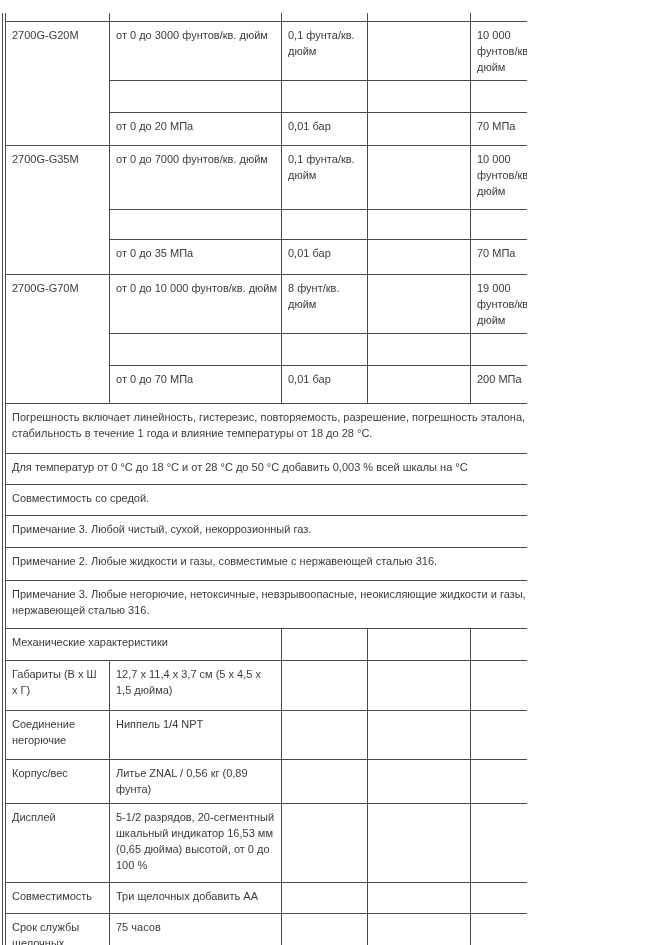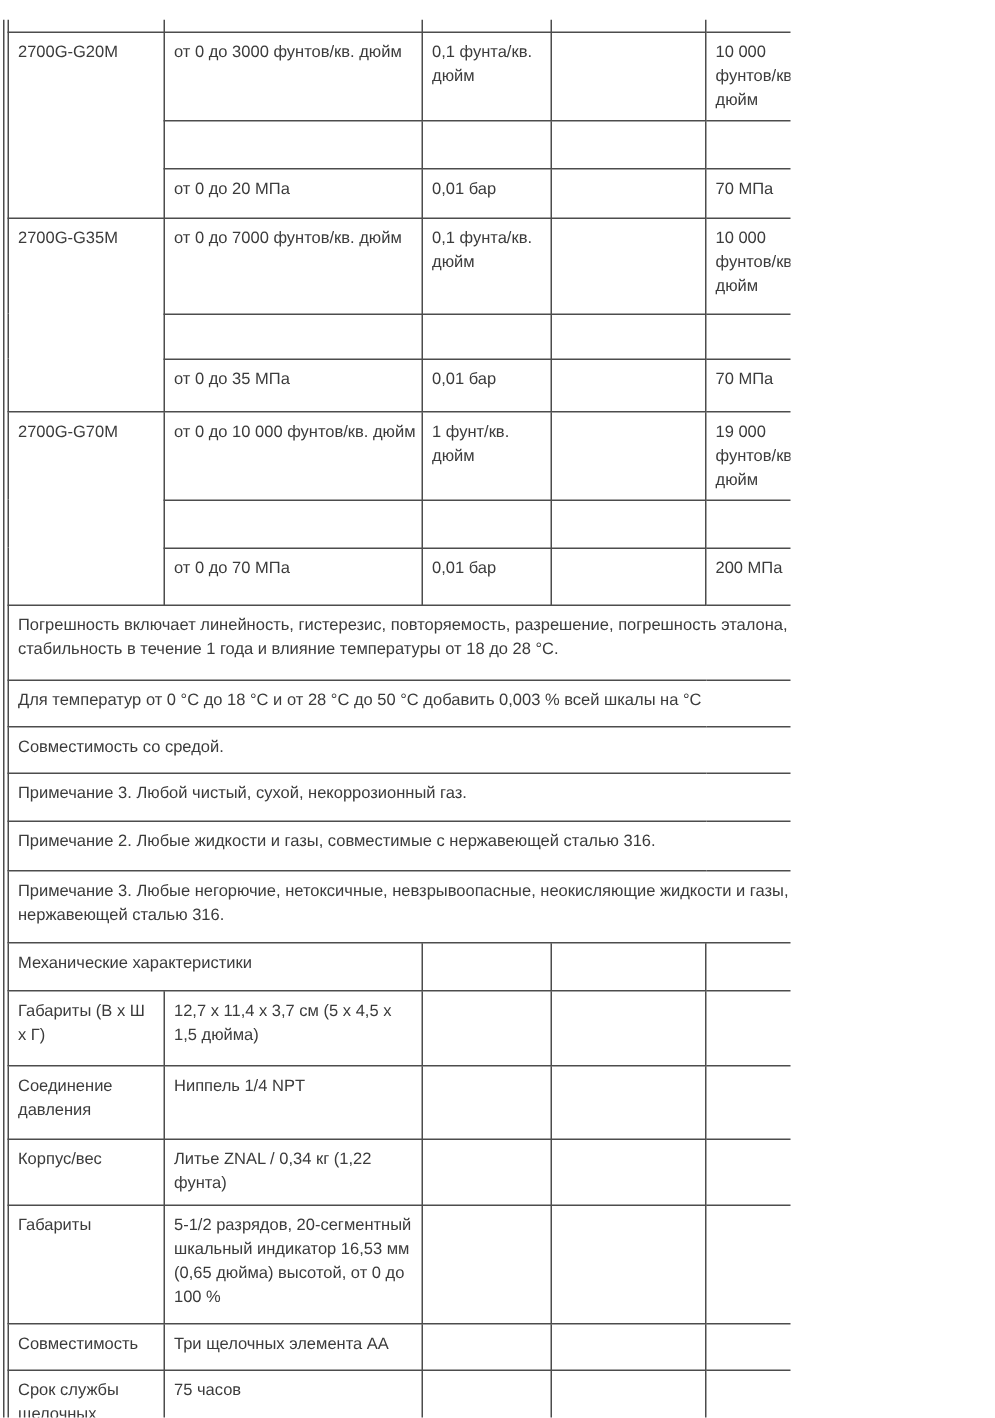--- a/index.html
+++ b/index.html
@@ -100,21 +100,21 @@
       <tr class="h35">
         <td class="nowrap">от 0 до 35 МПа</td>
         <td>0,01 бар</td>
         <td></td>
         <td>70 МПа</td>
       </tr>
 
       <tr class="h58">
         <td rowspan="3">2700G-G70M</td>
         <td class="nowrap">от 0 до 10 000 фунтов/кв. дюйм</td>
-        <td>1 фунт/кв. дюйм</td>
+        <td>8 фунт/кв. дюйм</td>
         <td></td>
         <td>19 000 фунтов/кв. дюйм</td>
         <td rowspan="3">Примечание 3</td>
         <td rowspan="3"></td>
       </tr>
       <tr class="h32">
         <td></td>
         <td></td>
         <td></td>
         <td></td>
@@ -163,49 +163,49 @@
       <tr class="h50">
         <td>Габариты (В x Ш x Г)</td>
         <td>12,7 x 11,4 x 3,7 см (5 x 4,5 x 1,5 дюйма)</td>
         <td></td>
         <td></td>
         <td></td>
         <td></td>
         <td></td>
       </tr>
       <tr class="h49">
-        <td>Соединение давления</td>
+        <td>Соединение негорючие</td>
         <td>Ниппель 1/4 NPT</td>
         <td></td>
         <td></td>
         <td></td>
         <td></td>
         <td></td>
       </tr>
       <tr class="h44">
         <td>Корпус/вес</td>
-        <td>Литье ZNAL / 0,34 кг (1,22 фунта)</td>
+        <td>Литье ZNAL / 0,56 кг (0,89 фунта)</td>
         <td></td>
         <td></td>
         <td></td>
         <td></td>
         <td></td>
       </tr>
       <tr class="h79">
-        <td>Габариты</td>
+        <td>Дисплей</td>
         <td>5-1/2 разрядов, 20-сегментный шкальный индикатор 16,53 мм (0,65 дюйма) высотой, от 0 до 100 %</td>
         <td></td>
         <td></td>
         <td></td>
         <td></td>
         <td></td>
       </tr>
       <tr class="h31">
         <td>Совместимость</td>
-        <td>Три щелочных элемента АА</td>
+        <td>Три щелочных добавить АА</td>
         <td></td>
         <td></td>
         <td></td>
         <td></td>
         <td></td>
       </tr>
       <tr class="h45">
         <td>Срок службы щелочных</td>
         <td>75 часов</td>
         <td></td>

